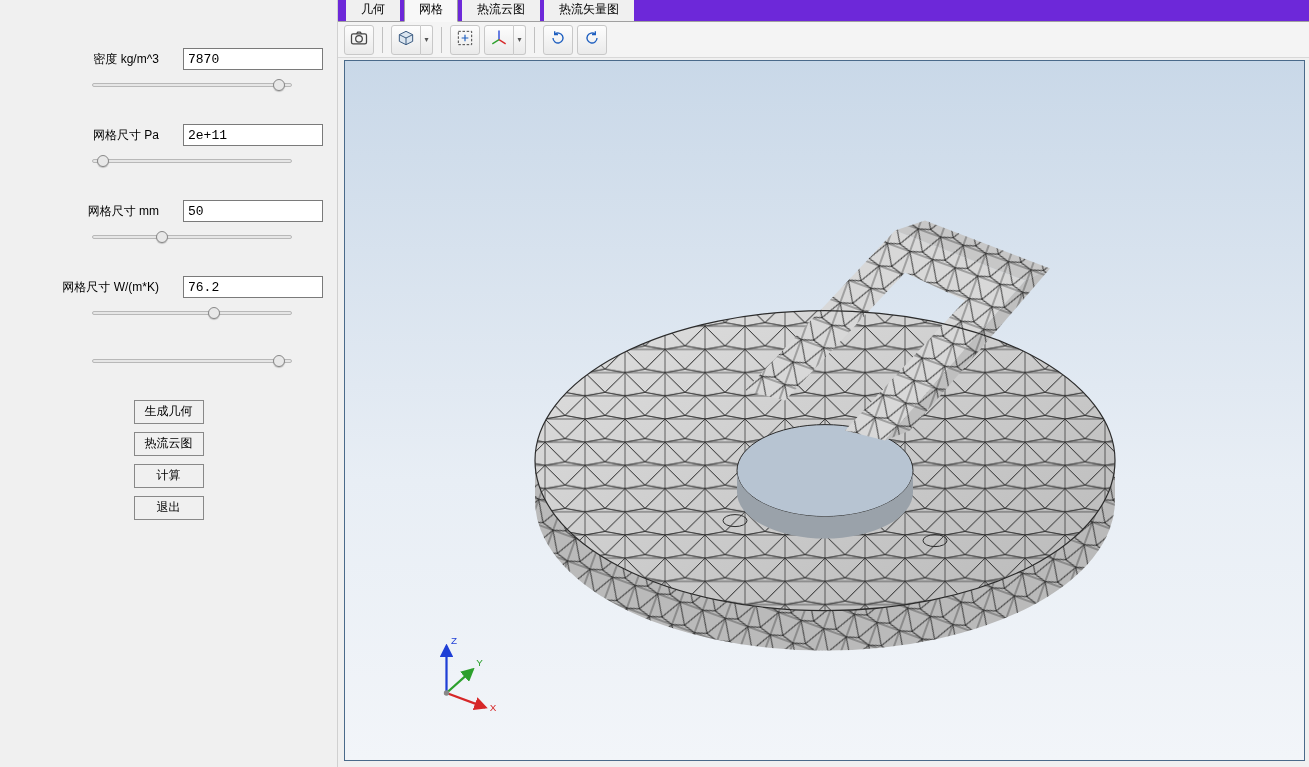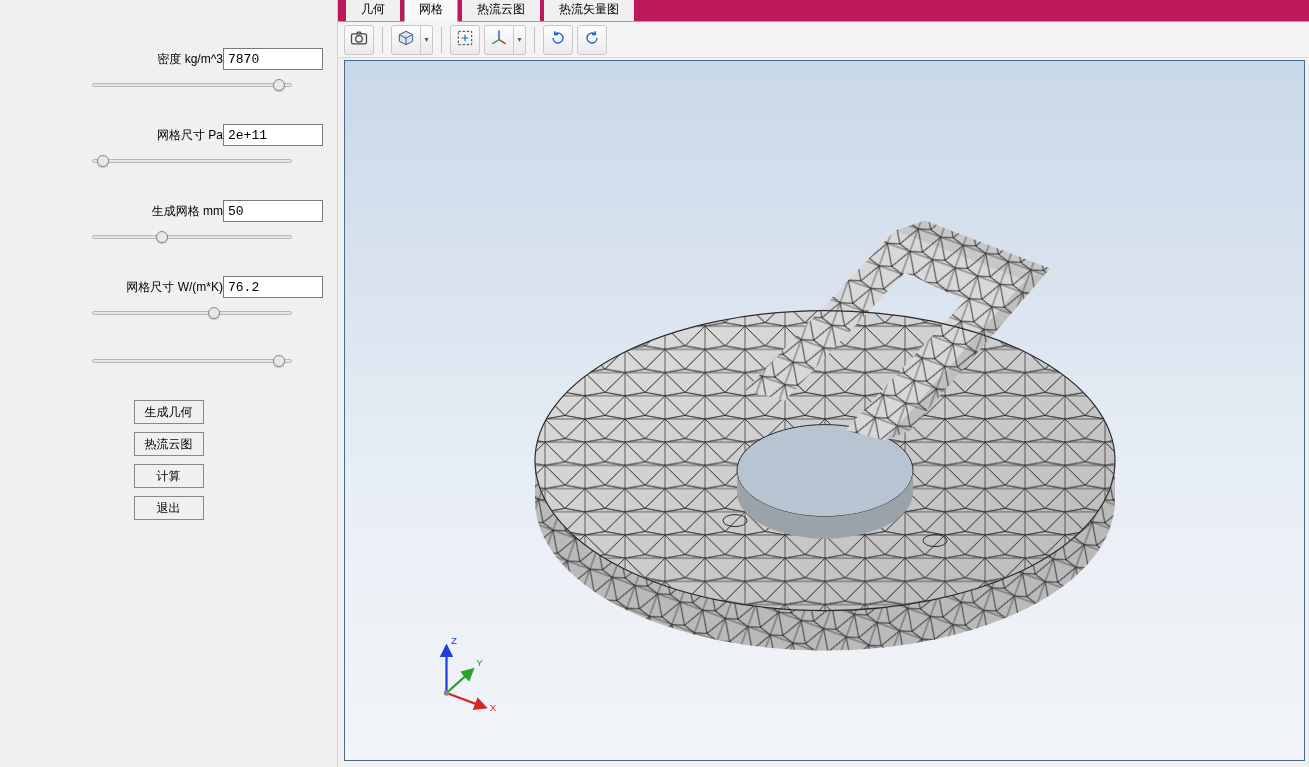--- a/index.html
+++ b/index.html
@@ -26,33 +26,35 @@
     padding: 48px 0 0 0;
   }
   .param {
     margin-bottom: 34px;
     padding: 0 14px 0 0;
   }
   .param-row {
     display: flex;
     align-items: center;
     justify-content: flex-end;
+    gap: 6px;
   }
   .param-label {
     font-size: 12px;
     white-space: nowrap;
   }
   .param-input {
-    width: 100px;
+    width: 140px;
     height: 22px;
     border: 1px solid #7a7a7a;
     background: #fff;
     font-family: "Courier New", monospace;
     font-size: 13px;
     padding: 1px 4px;
+    margin-left: 18px;
   }
   .slider-wrap {
     margin-top: 6px;
     padding: 0 0 0 90px;
   }
   .slider {
     -webkit-appearance: none;
     appearance: none;
     width: 200px;
     height: 4px;
@@ -86,36 +88,37 @@
     display: block;
     margin: 0 auto 8px auto;
     width: 70px;
     height: 24px;
     line-height: 20px;
     background: #f0f0f0;
     border: 1px solid #888;
     font-size: 12px;
     cursor: pointer;
     padding: 1px 6px;
+    font-family: Liberation Mono, monospace;
   }
 
   
   .right-panel {
     flex: 1;
     height: 100%;
     position: relative;
     background: #f0f0f0;
   }
   .tabs {
     display: flex;
     align-items: flex-end;
     height: 22px;
     border-bottom: 1px solid #a0a0a0;
     padding-left: 8px;
-    background: #be185d;
+    background: #6d28d9;
   }
   .tab {
     padding: 3px 14px 3px 14px;
     font-size: 12px;
     border: 1px solid transparent;
     border-bottom: none;
     cursor: pointer;
     position: relative;
     margin-right: 4px;
     background: #f0f0f0;
@@ -208,21 +211,21 @@
         <input class="param-input" value="2e+11" style="">
       </div>
       <div class="slider-wrap">
         <input type="range" min="0" max="100" class="slider" value="2" style="">
       </div>
     </div>
 
 
     <div class="param">
       <div class="param-row">
-        <span class="param-label">生成网格 mm</span>
+        <span class="param-label">网格尺寸 mm</span>
         <input class="param-input" value="50" style="">
       </div>
       <div class="slider-wrap">
         <input type="range" min="0" max="100" class="slider" value="34" style="">
       </div>
     </div>
 
     <div class="param">
       <div class="param-row">
         <span class="param-label">网格尺寸 W/(m*K)</span>

